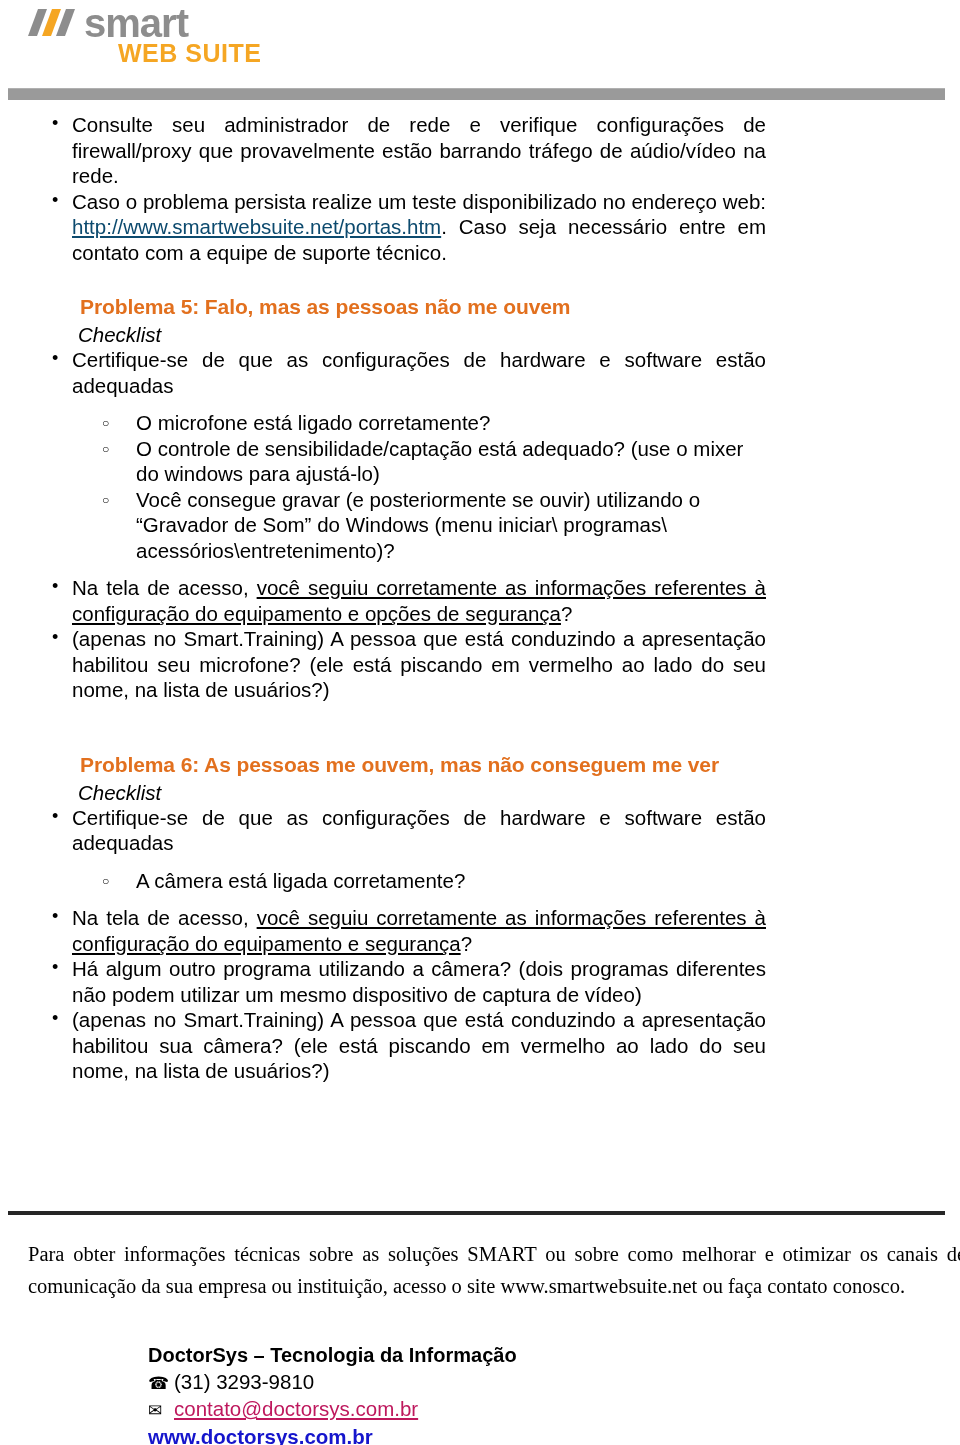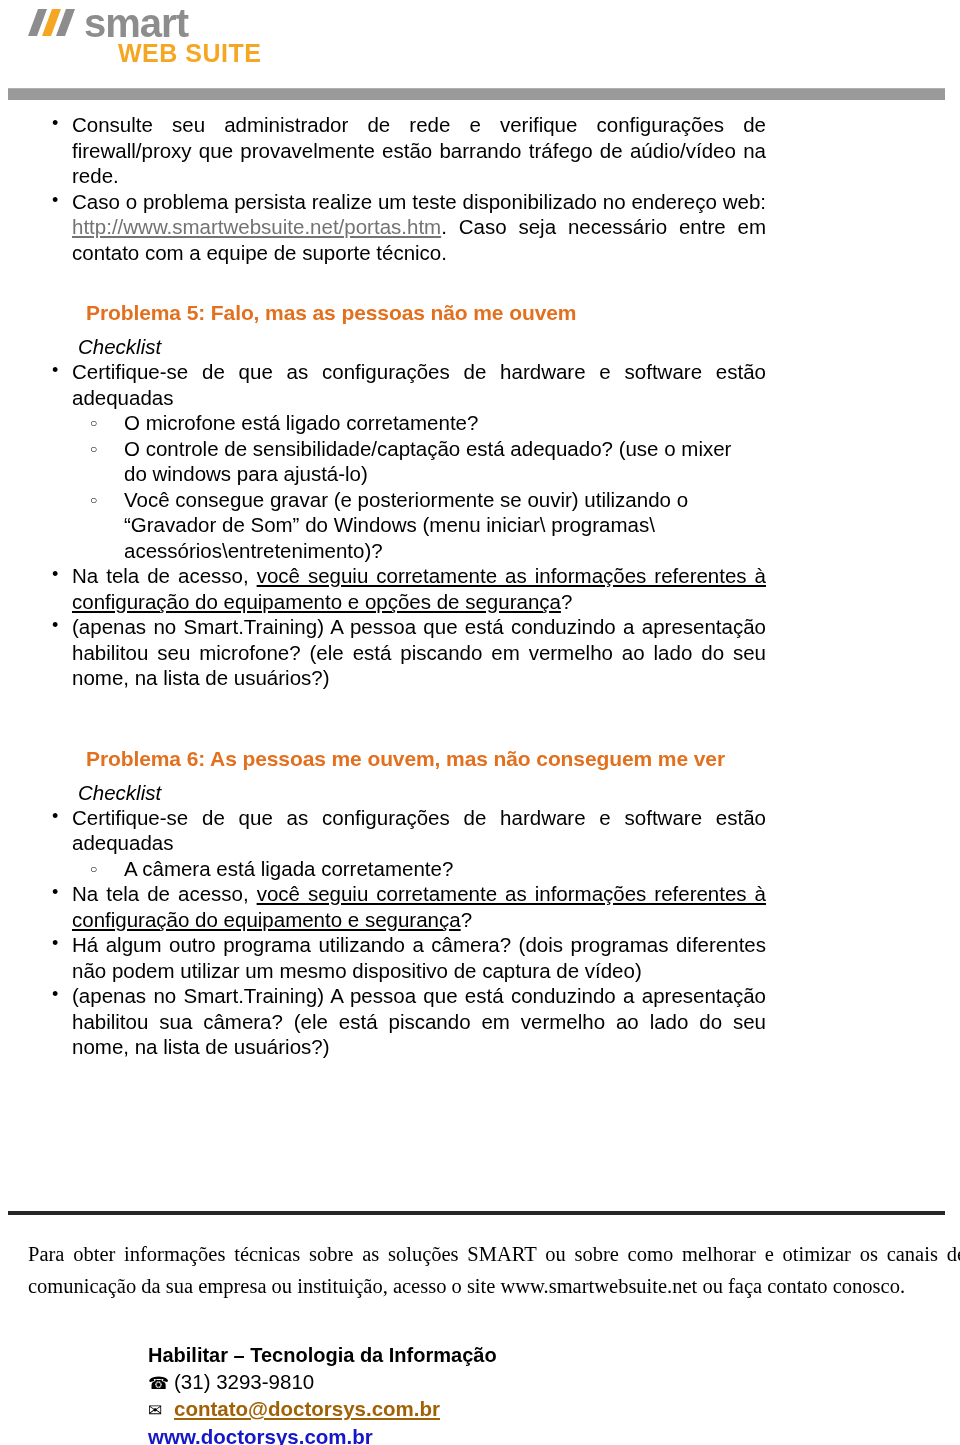--- a/index.html
+++ b/index.html
@@ -68,21 +68,21 @@
     content: "\2022";
     position: absolute;
     left: 52px;
     top: -1px;
     font-size: 18px;
     line-height: 25.5px;
   }
 
   ul.lvl2 {
     list-style: none;
-    margin: 0;
+    margin: 12px;
     padding: 0;
   }
   ul.lvl2 > li {
     position: relative;
     padding-left: 52px;
     padding-right: 10px;
     font-size: 20.5px;
     line-height: 25.5px;
     text-align: left;
     margin: 0;
@@ -95,27 +95,27 @@
     font-size: 12px;
     line-height: 26px;
   }
 
   .para-justify {
     text-align: justify;
     text-justify: inter-word;
   }
 
   a.link {
-    color: #737373;
+    color: #0c4a6e;
     text-decoration: underline;
   }
   .u { text-decoration: underline; }
 
   h2.problema {
-    margin: 8px;
+    margin: 2px;
     font-size: 21px;
     font-weight: bold;
     color: #E2701E;
     padding-left: 78px;
     line-height: 27px;
     letter-spacing: -0.1px;
   }
   .checklist-label {
     font-style: italic;
     font-size: 20.5px;
@@ -161,23 +161,22 @@
     display: block;
     white-space: nowrap;
   }
   .cicon {
     display: inline-block;
     width: 26px;
     font-size: 17px;
     vertical-align: baseline;
   }
   .mail-link {
-    color: #a16207;
+    color: #be185d;
     text-decoration: underline;
-    font-weight: bold;
   }
   .site-link {
     color: #1515CC;
     text-decoration: underline;
     font-weight: bold;
   }
 </style>
 </head>
 <body>
 
@@ -260,21 +259,21 @@
       <span>(apenas no Smart.Training) A pessoa que está conduzindo a apresentação habilitou sua câmera? (ele está piscando em vermelho ao lado do seu nome, na lista de usuários?)</span>
     </li>
   </ul>
 </div>
 
 <div class="footer-rule"></div>
 
 <div class="footer-text para-justify">Para obter informações técnicas sobre as soluções SMART ou sobre como melhorar e otimizar os canais de comunicação da sua empresa ou instituição, acesso o site www.smartwebsuite.net ou faça contato conosco.</div>
 
 <div class="footer-contact">
-  <div class="company">Habilitar – Tecnologia da Informação</div>
+  <div class="company">DoctorSys – Tecnologia da Informação</div>
   <div class="contact-row">
     <span class="cicon">☎</span><span>(31) 3293-9810</span>
   </div>
   <div class="contact-row">
     <span class="cicon">✉</span><a class="mail-link" href="#">contato@doctorsys.com.br</a>
   </div>
   <div class="contact-row">
     <a class="site-link" href="#">www.doctorsys.com.br</a>
   </div>
 </div>

